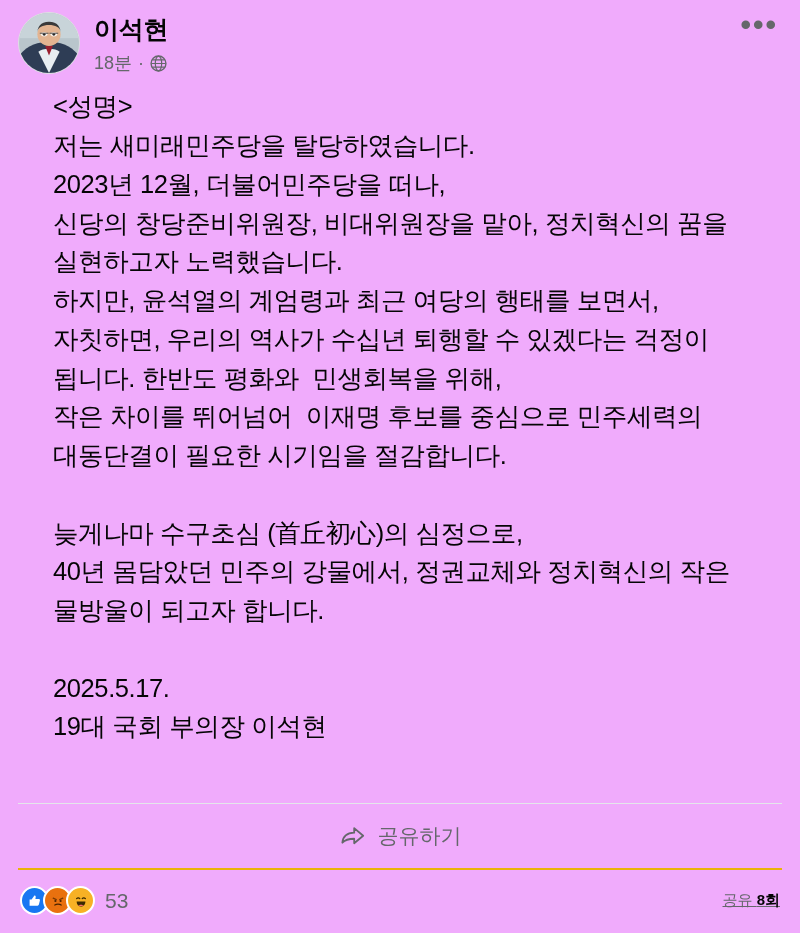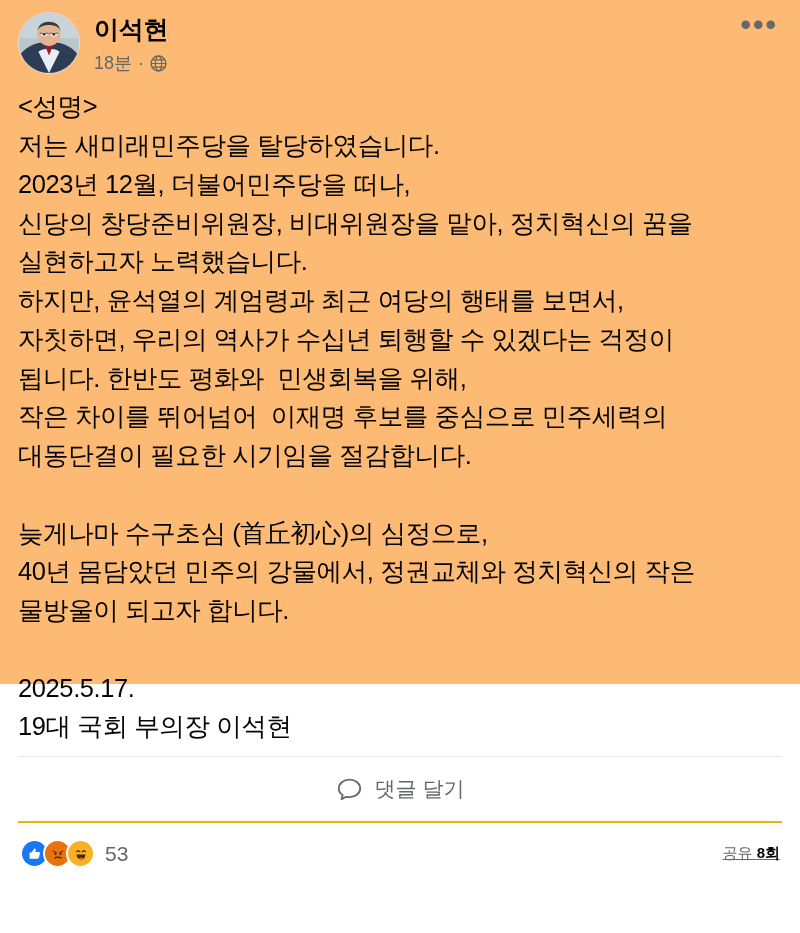--- a/index.html
+++ b/index.html
@@ -10,22 +10,22 @@
   }
   body {
     width: 800px;
     height: 933px;
     font-family: "Liberation Sans", "DejaVu Sans", sans-serif;
     color: #050505;
     overflow: hidden;
   }
   .post {
     width: 800px;
-    height: 684px;
-    background: #fdba74;
+    height: 933px;
+    background: #f0abfc;
     display: flex;
     flex-direction: column;
     position: relative;
   }
 
   
   .post-header {
     display: flex;
     align-items: flex-start;
     padding: 12px 18px 4px 18px;
@@ -83,20 +83,21 @@
   
   .post-body {
     padding: 8px 36px 0 18px;
     font-size: 25.5px;
     line-height: 1.52;
     color: #050505;
     white-space: pre-wrap;
     word-break: keep-all;
     letter-spacing: -0.4px;
     flex: 1 1 auto;
+    margin-left: 35px;
   }
 
   
   .actions {
     display: flex;
     align-items: center;
     justify-content: space-around;
     border-top: 1px solid #e4e6eb;
     margin: 10px 18px 0 18px;
     padding: 14px 0 14px 0;
@@ -209,29 +210,29 @@
 늦게나마 수구초심 (首丘初心)의 심정으로,
 40년 몸담았던 민주의 강물에서, 정권교체와 정치혁신의 작은
 물방울이 되고자 합니다.
 
 2025.5.17.
 19대 국회 부의장 이석현</div>
 
   <div class="actions">
 
 
+
     <div class="action-btn">
       <span>
         <svg viewBox="0 0 24 24" aria-hidden="true">
-          <path d="M12 3.2 C6.5 3.2 2.5 6.8 2.5 11 C2.5 13.4 3.8 15.5 5.9 16.9 L5 20.6 L9.1 18.5 C10 18.7 11 18.8 12 18.8 C17.5 18.8 21.5 15.2 21.5 11 C21.5 6.8 17.5 3.2 12 3.2 Z" fill="none" stroke="#65676b" stroke-width="1.6" stroke-linejoin="round"></path>
+          <path d="M3 17.5 C3.5 11.5 7.5 8.8 13.5 8.6 V4.6 L21.5 11.3 L13.5 18 V14 C8.8 14 5.3 15 3 17.5 Z" fill="none" stroke="#65676b" stroke-width="1.6" stroke-linejoin="round"></path>
         </svg>
       </span>
-      <span>댓글 달기</span>
-    </div>
-
+      <span>공유하기</span>
+    </div>
   </div>
 
   <div class="footer">
     <div class="reactions">
       <div class="reaction-pills">
         <div class="pill like">
           <svg viewBox="0 0 16 16" aria-hidden="true">
             <path d="M4.6 6.6 L7.4 2.6 C8.4 2.6 8.9 3.3 8.7 4.3 L8.4 6 H11.8 C12.6 6 13.1 6.7 12.9 7.4 L11.9 11.6 C11.7 12.3 11.2 12.7 10.6 12.7 H4.6 Z M4.6 6.6 H2.6 V12.7 H4.6 Z" fill="#ffffff"></path>
           </svg>
         </div>

